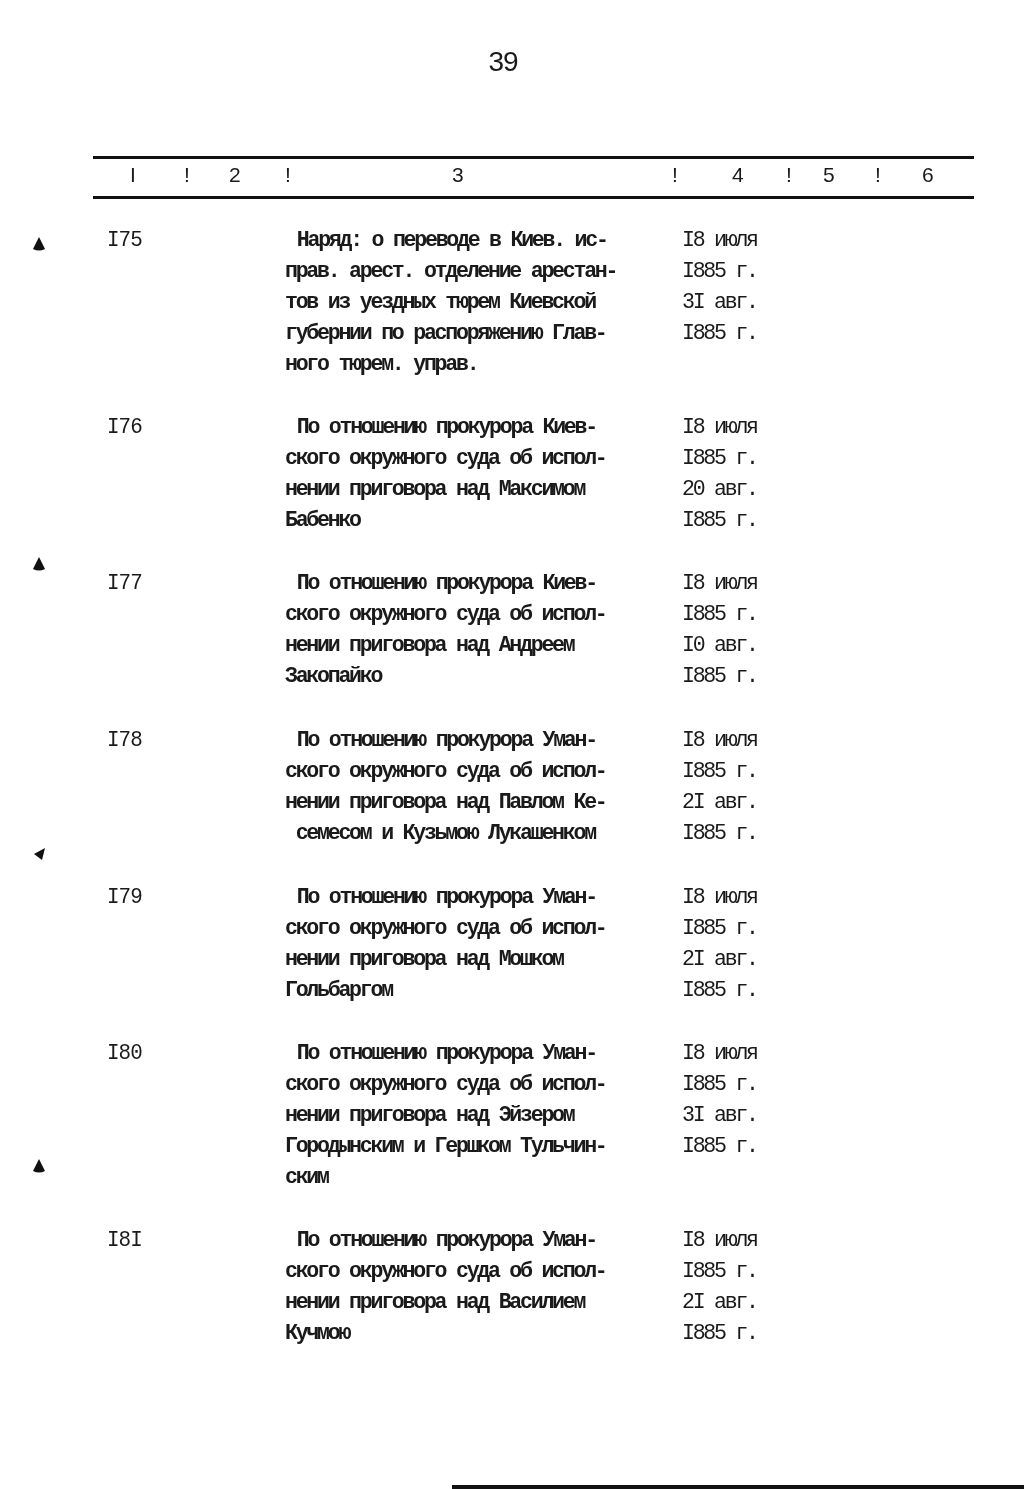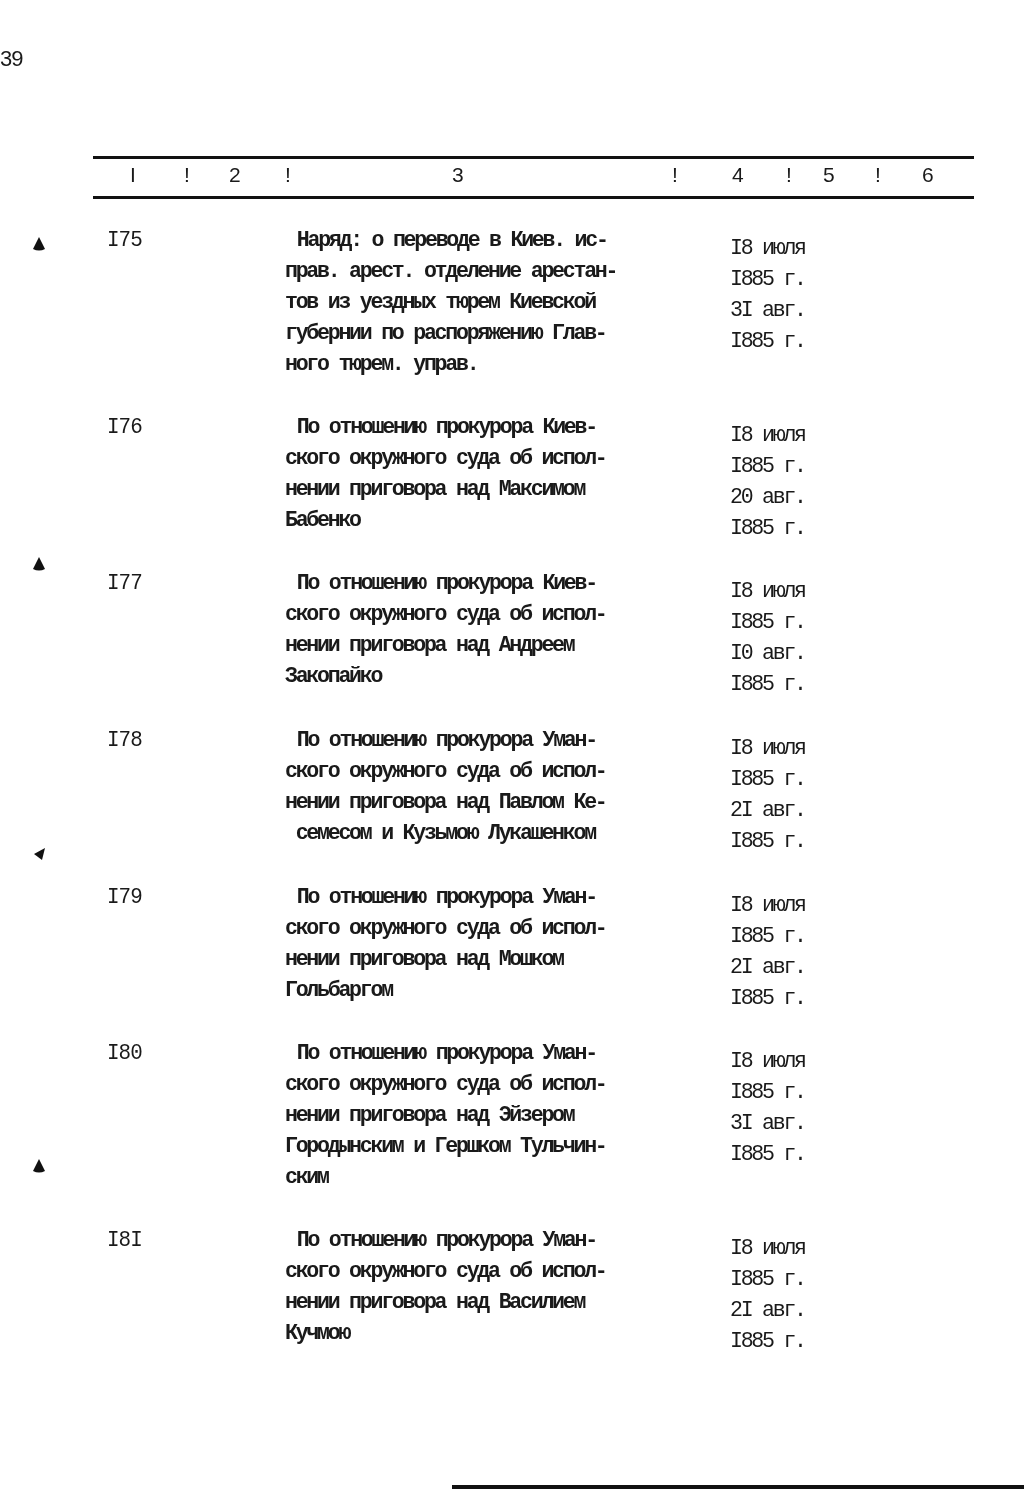--- a/index.html
+++ b/index.html
@@ -2,41 +2,41 @@
 <html><head>
 <meta charset="utf-8">
 <style>
   html, body { margin: 0; padding: 0; background: #ffffff; }
   body {
     width: 1024px; height: 1489px; position: relative; overflow: hidden;
     font-family: "Liberation Mono", "DejaVu Sans Mono", monospace;
     color: #1a1a1a;
   }
   .page-number {
-    position: absolute; top: 46px; left: 0; width: 1006px; text-align: left;
+    position: absolute; top: 46px; left: 0; width: 1006px; text-align: center;
     font-family: "Liberation Sans Narrow", "Liberation Sans", sans-serif;
-    font-size: 22px; letter-spacing: -1px;
+    font-size: 28px; letter-spacing: -1px;
   }
   .rule {
     position: absolute; left: 93px; width: 881px; height: 3px; background: #111;
   }
   .rule.top { top: 156px; }
   .rule.bottom { top: 196px; }
   .header-row {
     position: absolute; top: 163px; left: 0; width: 1024px; height: 28px;
     font-family: "Liberation Sans", sans-serif; font-size: 21px;
   }
   .header-row span { position: absolute; top: 0; }
   .entry { position: absolute; left: 0; width: 1024px; }
   .entry .num {
     position: absolute; left: 107px; top: 0;
     font-size: 22px; letter-spacing: -1px; transform: scaleX(0.95); transform-origin: left;
   }
   .entry .desc { position: absolute; left: 285px; top: 0; font-weight: bold; }
-  .entry .dates { position: absolute; left: 682px; top: 8px; margin-left: 48px; }
+  .entry .dates { position: absolute; left: 682px; top: 0; }
   .line {
     height: 31px; line-height: 31px; font-size: 22px; white-space: pre;
     letter-spacing: -2.3px;
     transform: scaleX(0.98); transform-origin: left;
   }
   .line.indent { padding-left: 12px; }
   .punch {
     position: absolute; width: 14px; height: 16px;
   }
   .bottom-rule {

